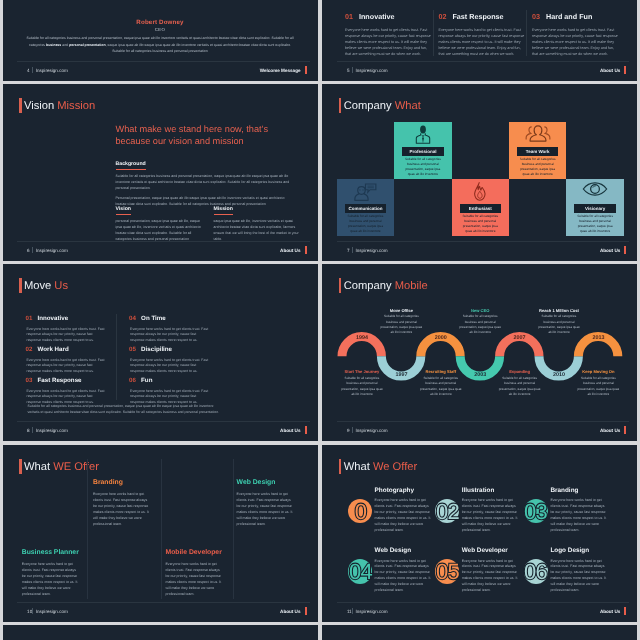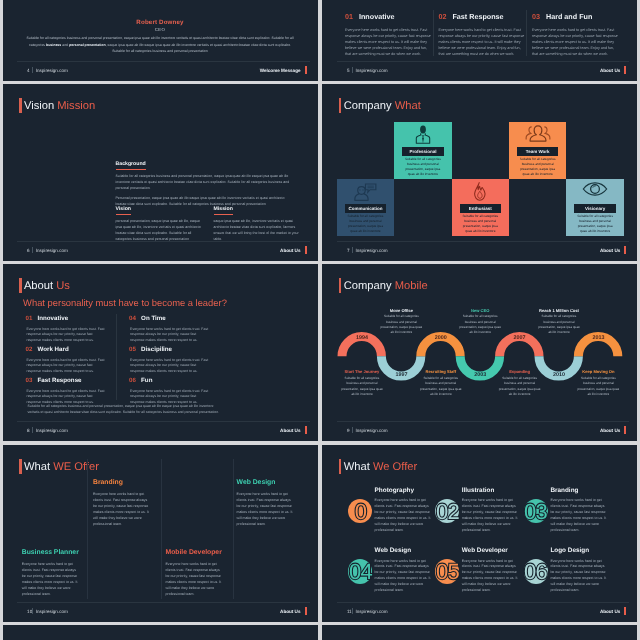--- a/index.html
+++ b/index.html
@@ -111,20 +111,21 @@
             <div class="fsite">Inspiresign.com</div>
             <div class="fright">About Us</div>
             <div class="fbar"></div>
           </div>
         </div>
       </div>
     </div>
     <div class="slide" style="left:2.5px;top:84px">
       <div class="sl">
         <div class="title" style="left:21.4px;top:15.2px"><span class="tbar"></span><span class="tw">Vision</span> <span class="ta">Mission</span></div>
+        <div class="vm-h">What make we stand here now, that’s because our vision and mission</div>
         <div class="vm-sec" style="left:113px;width:178px;top:68px"><span class="vm-lab">Background</span><div class="vm-p">Suitable for all categories business and personal presentation, eaque ipsa quae ab illo eaque ipsa quae ab illo inventore veritatis et quasi architecto beatae vitae dicta sunt explicabo. Suitable for all categories business and personal presentation.</div><div class="vm-p">Personal presentation, eaque ipsa quae ab illo eaque ipsa quae ab illo inventore veritatis et quasi architecto beatae vitae dicta sunt explicabo. Suitable for all categories business and personal presentation</div></div>
         <div class="vm-sec" style="left:113px;width:86px;top:113px"><span class="vm-lab">Vision</span><div class="vm-p">personal presentation, eaque ipsa quae ab illo, eaque ipsa quae ab illo, inventore veritatis et quasi architecto beatae vitae dicta sunt explicabo. Suitable for all categories business and personal presentation</div></div>
         <div class="vm-sec" style="left:211px;width:86px;top:113px"><span class="vm-lab">Mission</span><div class="vm-p">eaque ipsa quae ab illo, inventore veritatis et quasi architecto beatae vitae dicta sunt explicabo, farmers ensure that we will bring the best of the market to your table.</div></div>
         <div class="footer">
           <div class="fline"></div>
           <div class="fnum">6</div>
           <div class="fsep"></div>
           <div class="fsite">Inspiresign.com</div>
           <div class="fright">About Us</div>
           <div class="fbar"></div>
@@ -196,22 +197,21 @@
           <div class="fnum">7</div>
           <div class="fsep"></div>
           <div class="fsite">Inspiresign.com</div>
           <div class="fright">About Us</div>
           <div class="fbar"></div>
         </div>
       </div>
     </div>
     <div class="slide" style="left:2.5px;top:264.1px">
       <div class="sl">
-        <div class="title" style="left:21.4px;top:15.2px"><span class="tbar"></span><span class="tw">About</span> <span class="ta">Us</span></div>
-        <div class="au-h">What personality must have to become a leader?</div>
+        <div class="title" style="left:21.4px;top:15.2px"><span class="tbar"></span><span class="tw">Move</span> <span class="ta">Us</span></div>
         <div class="au-it" style="left:23px;top:52px"><span class="au-num">01</span><span class="au-ttl">Innovative</span><div class="au-bd">Everyone here works hard to get clients trust. Fast response always be our priority, cause fast response makes clients more respect to us.</div></div>
         <div class="au-it" style="left:23px;top:83px"><span class="au-num">02</span><span class="au-ttl">Work Hard</span><div class="au-bd">Everyone here works hard to get clients trust. Fast response always be our priority, cause fast response makes clients more respect to us.</div></div>
         <div class="au-it" style="left:23px;top:114px"><span class="au-num">03</span><span class="au-ttl">Fast Response</span><div class="au-bd">Everyone here works hard to get clients trust. Fast response always be our priority, cause fast response makes clients more respect to us.</div></div>
         <div class="au-it" style="left:126.6px;top:52px"><span class="au-num">04</span><span class="au-ttl">On Time</span><div class="au-bd">Everyone here works hard to get clients trust. Fast response always be our priority, cause fast response makes clients more respect to us.</div></div>
         <div class="au-it" style="left:126.6px;top:83px"><span class="au-num">05</span><span class="au-ttl">Discipiline</span><div class="au-bd">Everyone here works hard to get clients trust. Fast response always be our priority, cause fast response makes clients more respect to us.</div></div>
         <div class="au-it" style="left:126.6px;top:114px"><span class="au-num">06</span><span class="au-ttl">Fun</span><div class="au-bd">Everyone here works hard to get clients trust. Fast response always be our priority, cause fast response makes clients more respect to us.</div></div>
         <div class="au-div"></div>
         <div class="au-fn">Suitable for all categories business and personal presentation, eaque ipsa quae ab illo eaque ipsa quae ab illo inventore veritatis et quasi architecto beatae vitae dicta sunt explicabo. Suitable for all categories business and personal presentation.</div>
         <div class="footer">
           <div class="fline"></div>

